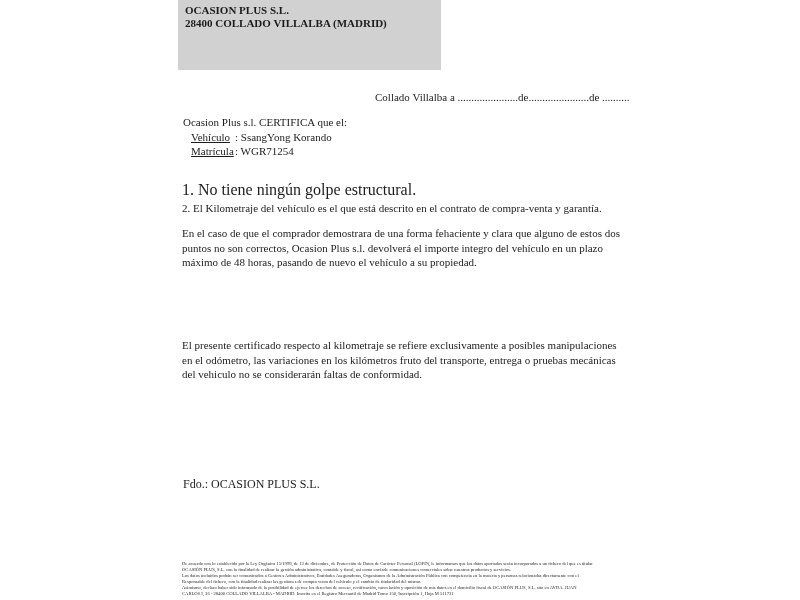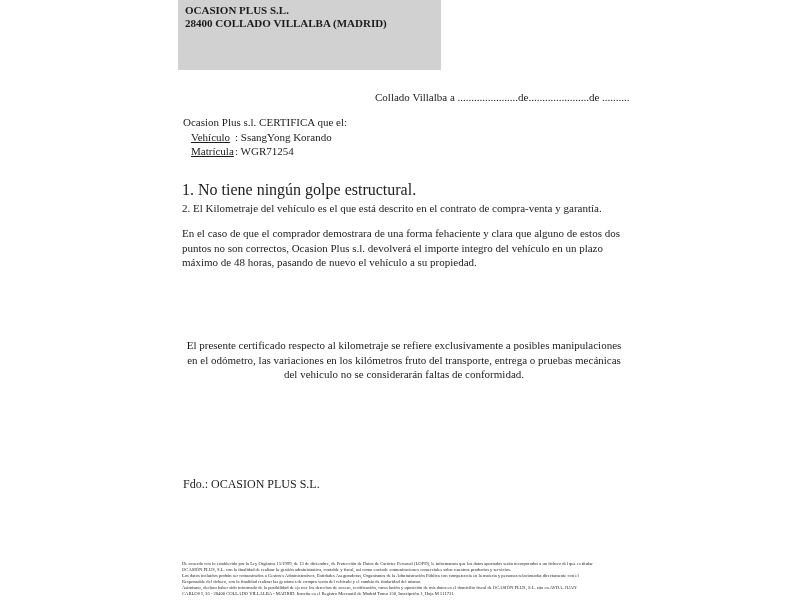--- a/index.html
+++ b/index.html
@@ -24,21 +24,21 @@
   .cert-row{white-space:nowrap;}
   .u-label{display:inline-block;width:44px;text-decoration:underline;margin-left:8px;}
   
   .point1{position:absolute;left:182px;top:181px;font-size:16px;}
   .point2{position:absolute;left:182px;top:202px;font-size:11px;}
   
   .para{position:absolute;left:182px;width:444px;font-size:11px;line-height:14.5px;margin:0;}
   .para-refund{top:226px;}
   .para-swap{top:286px;}
   .para-ganvam{top:305px;}
-  .para-odometer{top:338px;text-align:center;}
+  .para-odometer{top:338px;}
   
   .signature{position:absolute;left:183px;top:477px;font-size:12px;}
   
   .legal{position:absolute;left:182px;top:561px;width:444px;color:#2a2a2a;}
   .legal .lline{font-size:4.6px;line-height:5.9px;white-space:nowrap;}
 </style>
 </head>
 <body>
 
 <div id="page">

